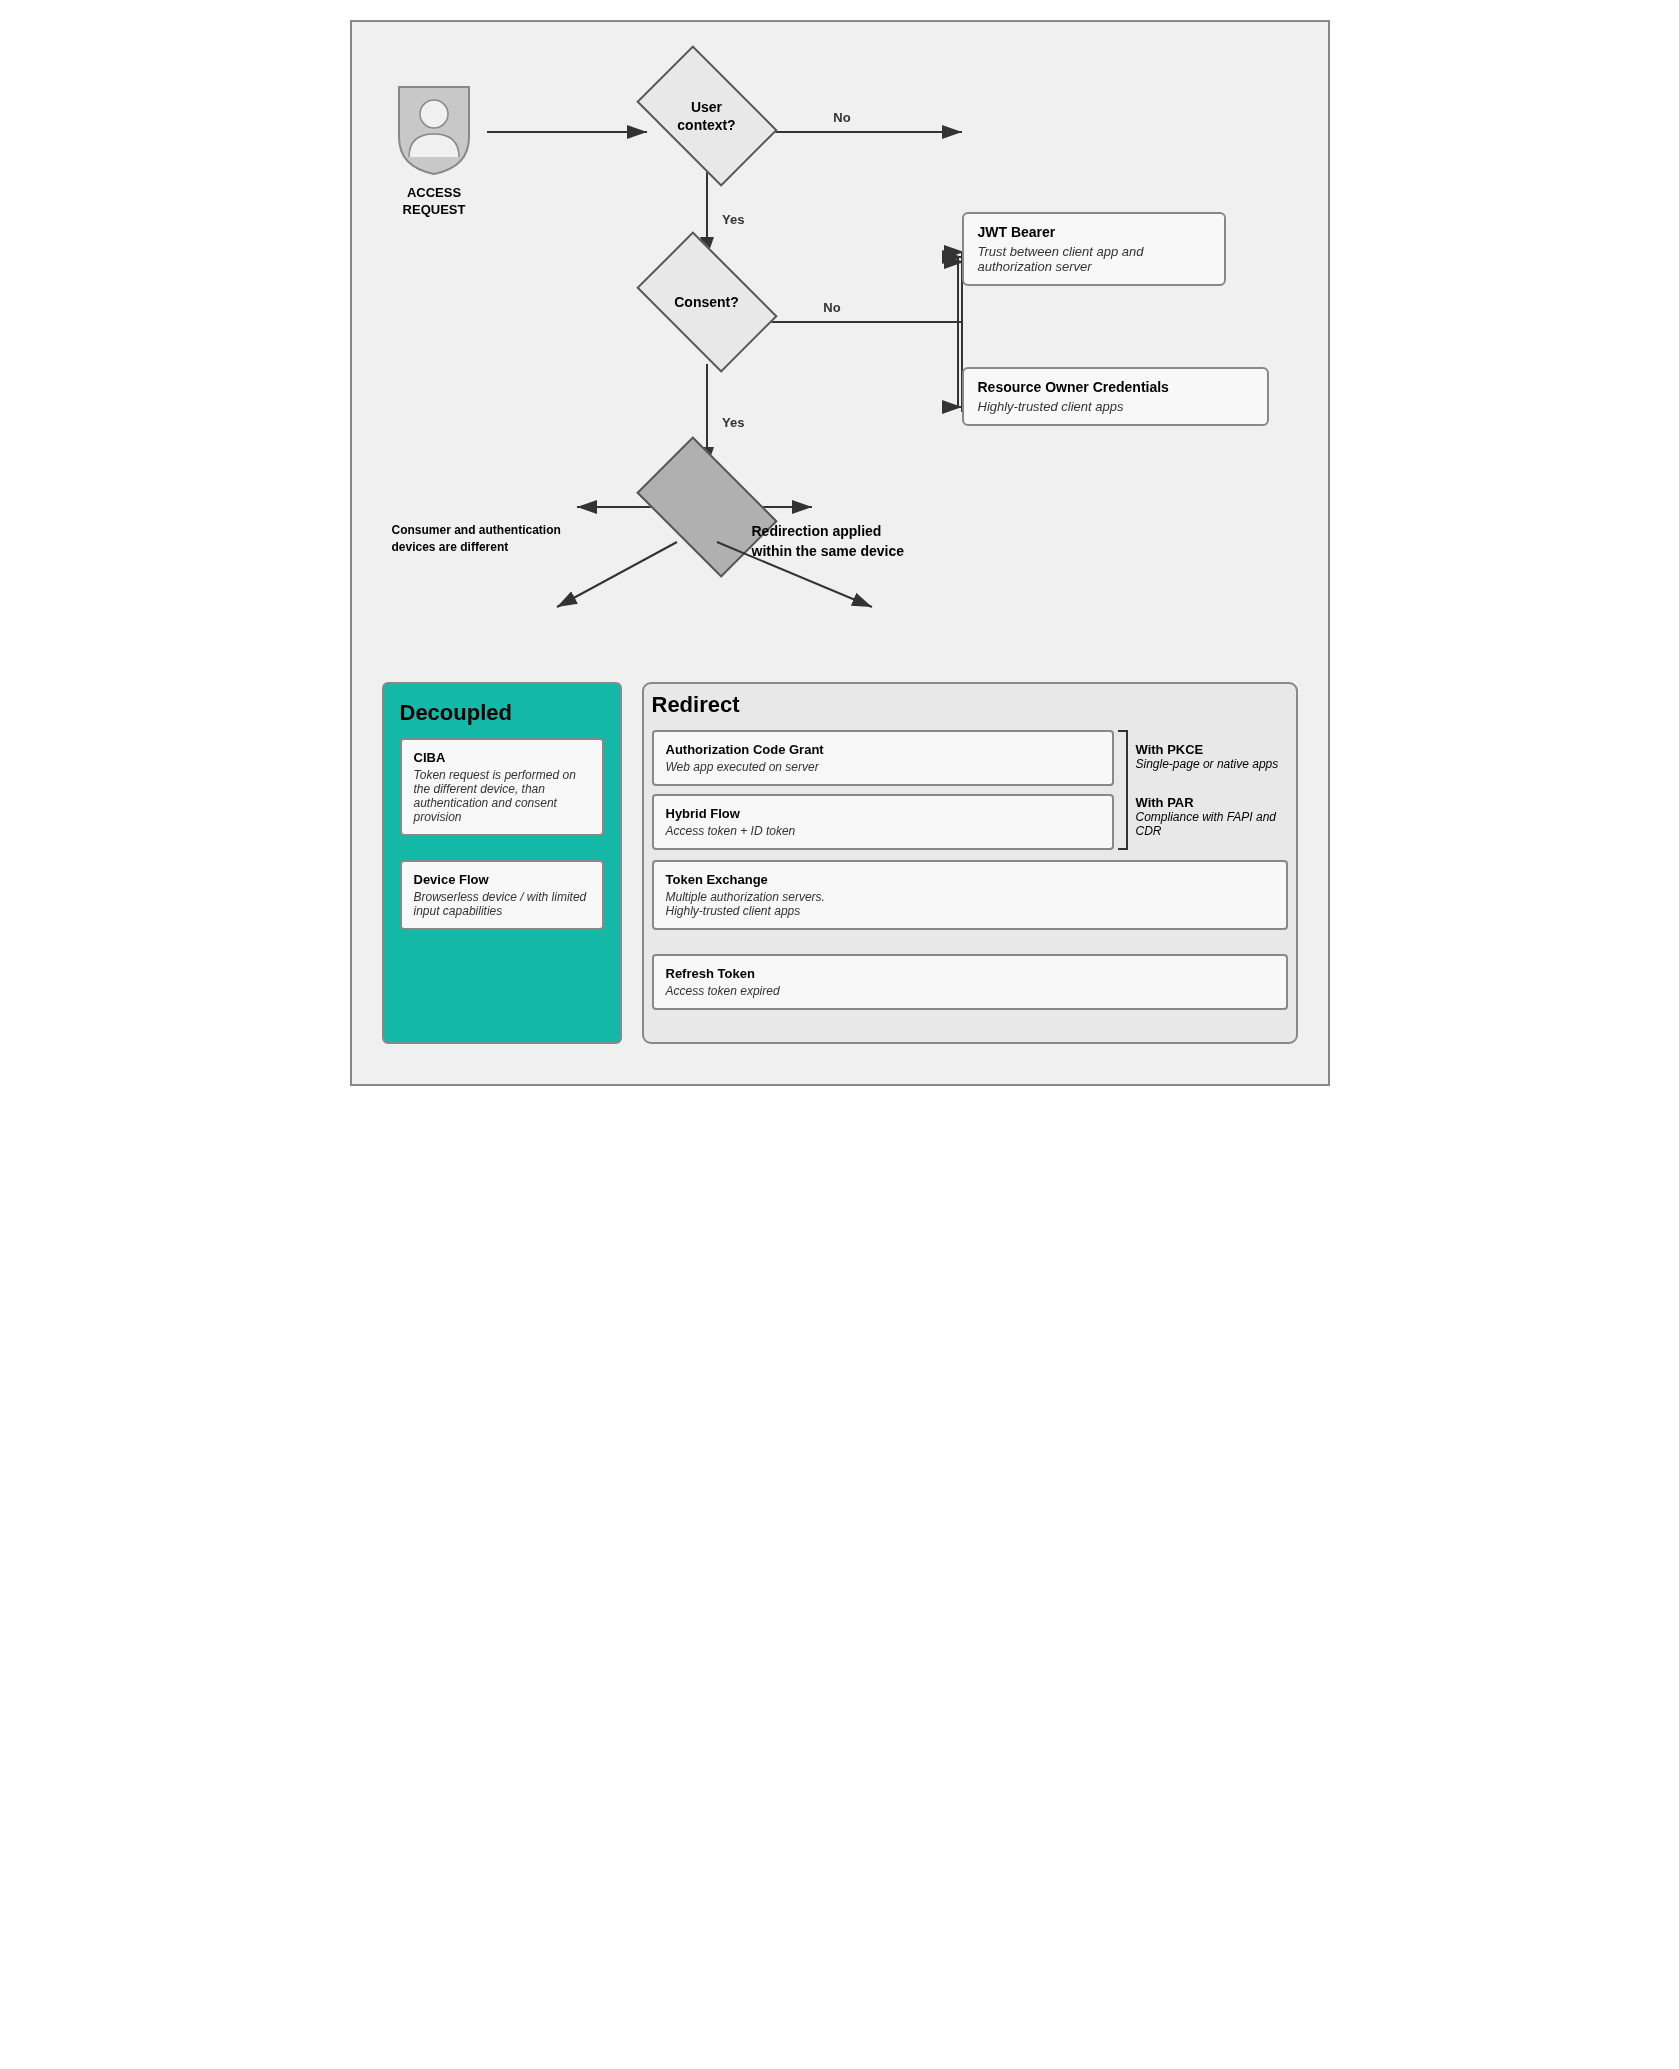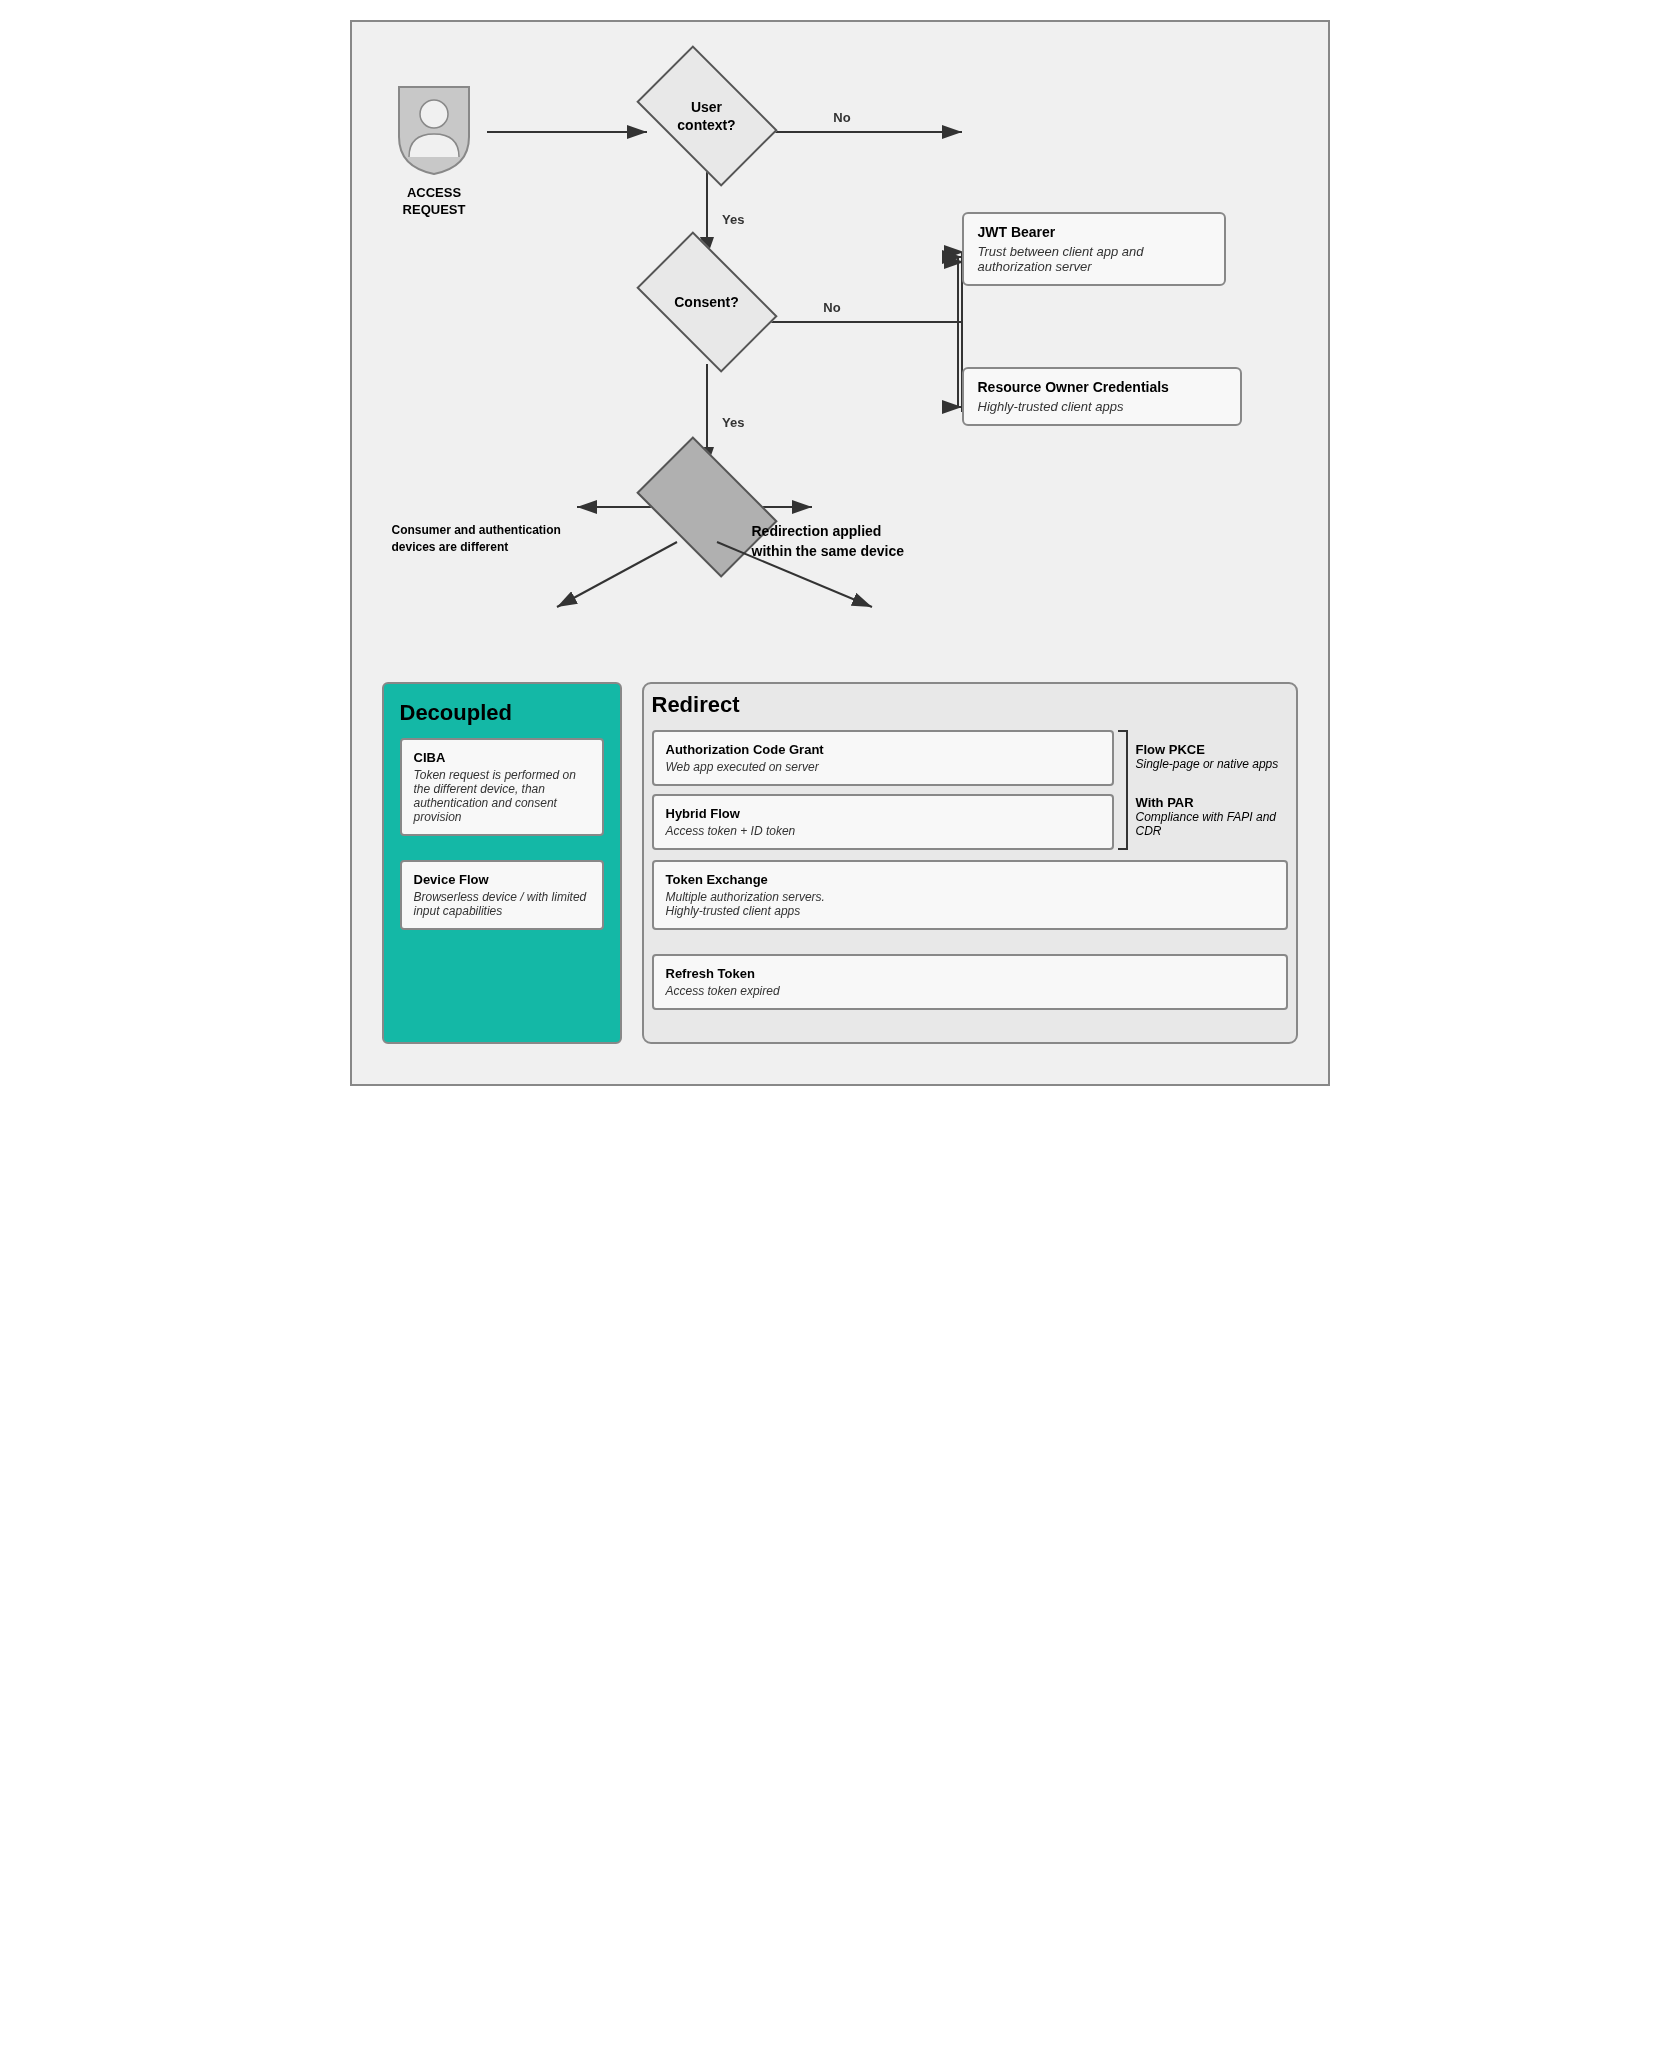--- a/index.html
+++ b/index.html
@@ -182,21 +182,21 @@
         <div style="position:absolute;top:0;left:0;width:120px;height:80px;background:#b0b0b0;border:2px solid #555;transform:rotate(45deg);transform-origin:60px 40px;"></div>
       </div>
     </div>
 
 
     <div class="flow-box" style="position:absolute;left:580px;top:160px;width:264px;">
       <div class="box-title">JWT Bearer</div>
       <div class="box-desc">Trust between client app and authorization server</div>
     </div>
 
-    <div class="flow-box" style="position:absolute;left:580px;top:315px;width:280px;">
+    <div class="flow-box" style="position:absolute;left:580px;top:315px;width:307px;">
       <div class="box-title">Resource Owner Credentials</div>
       <div class="box-desc">Highly-trusted client apps</div>
     </div>
 
     <div style="position:absolute;left:10px;top:470px;width:170px;font-size:12px;font-weight:bold;text-align:left;line-height:1.4;">
       Consumer and authentication<br>devices are different
     </div>
 
     <div style="position:absolute;left:370px;top:470px;width:200px;font-size:14px;font-weight:bold;text-align:left;line-height:1.4;">
       Redirection applied<br>within the same device
@@ -239,21 +239,21 @@
           <div class="inner-box" style="margin-bottom:0;">
             <div class="box-title">Hybrid Flow</div>
             <div class="box-desc">Access token + ID token</div>
           </div>
         </div>
 
         <div style="display:flex;align-items:stretch;margin-left:4px;">
           <div style="width:10px;border-top:2px solid #333;border-right:2px solid #333;border-bottom:2px solid #333;"></div>
           <div style="display:flex;flex-direction:column;justify-content:space-around;padding-left:8px;width:160px;">
             <div>
-              <div style="font-size:13px;font-weight:bold;">Flow PKCE</div>
+              <div style="font-size:13px;font-weight:bold;">With PKCE</div>
               <div style="font-size:12px;font-style:italic;">Single-page or native apps</div>
             </div>
             <div>
               <div style="font-size:13px;font-weight:bold;">With PAR</div>
               <div style="font-size:12px;font-style:italic;">Compliance with FAPI and CDR</div>
             </div>
           </div>
         </div>
       </div>
 

